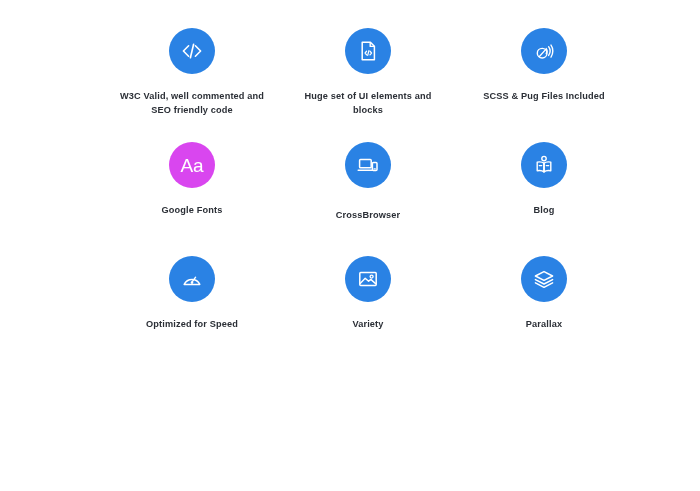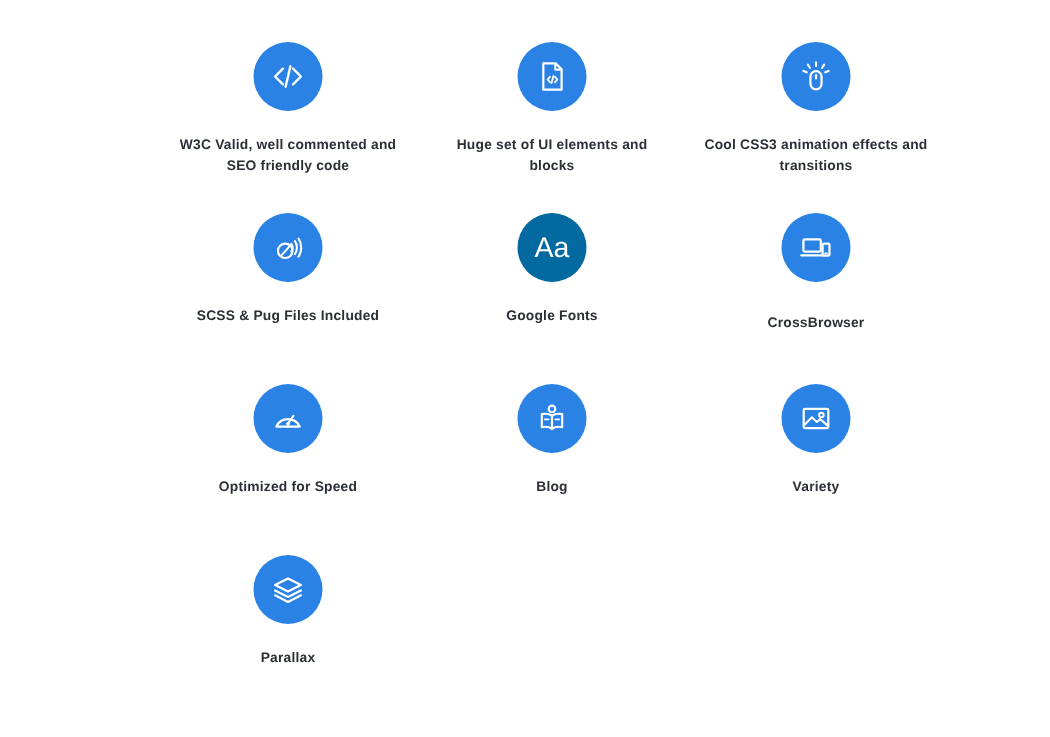--- a/index.html
+++ b/index.html
@@ -98,50 +98,36 @@
           <path d="M7.2 4.2 H15.4 L19.4 8.2 V21.8 H7.2 Z" fill="none" stroke="#ffffff" stroke-width="1.5" stroke-linejoin="round"></path>
           <path d="M15.2 4.3 V8.4 H19.3" fill="none" stroke="#ffffff" stroke-width="1.4" stroke-linejoin="round"></path>
           <path d="M11.6 13.2 L10.1 15 L11.6 16.8" fill="none" stroke="#ffffff" stroke-width="1.3" stroke-linecap="round" stroke-linejoin="round"></path>
           <path d="M15 13.2 L16.5 15 L15 16.8" fill="none" stroke="#ffffff" stroke-width="1.3" stroke-linecap="round" stroke-linejoin="round"></path>
           <path d="M13.9 12.6 L12.7 17.4" fill="none" stroke="#ffffff" stroke-width="1.2" stroke-linecap="round"></path>
         </svg>
       </div>
       <div class="feature-label" style="color: rgb(43, 47, 54);">Huge set of UI elements and blocks</div>
     </div>
 
-    <div class="feature">
-      <div class="icon-circle" style="background: rgb(42, 130, 228);">
-        <svg width="26" height="26" viewBox="0 0 26 26" aria-hidden="true">
-          <rect x="9.3" y="9.4" width="7.4" height="12.2" rx="3.7" fill="none" stroke="#ffffff" stroke-width="1.5"></rect>
-          <path d="M13 12.1 V14.3" fill="none" stroke="#ffffff" stroke-width="1.5" stroke-linecap="round"></path>
-          <path d="M13 3.6 V6.1" fill="none" stroke="#ffffff" stroke-width="1.4" stroke-linecap="round"></path>
-          <path d="M7.6 5.1 L8.9 7.2" fill="none" stroke="#ffffff" stroke-width="1.4" stroke-linecap="round"></path>
-          <path d="M18.4 5.1 L17.1 7.2" fill="none" stroke="#ffffff" stroke-width="1.4" stroke-linecap="round"></path>
-          <path d="M4.6 9.3 L6.8 10.2" fill="none" stroke="#ffffff" stroke-width="1.4" stroke-linecap="round"></path>
-          <path d="M21.4 9.3 L19.2 10.2" fill="none" stroke="#ffffff" stroke-width="1.4" stroke-linecap="round"></path>
-        </svg>
-      </div>
-      <div class="feature-label" style="color: rgb(43, 47, 54);">Cool CSS3 animation effects and transitions</div>
-    </div>
 
     <div class="feature">
       <div class="icon-circle" style="background: rgb(42, 130, 228);">
         <svg width="26" height="26" viewBox="0 0 26 26" aria-hidden="true">
           <path d="M11.2 10.4 C8.4 10.4 6.3 12.5 6.3 15.2 C6.3 17.9 8.4 20 11.2 20 C13.9 20 16 17.9 16 15.2 C16 12.5 13.9 10.4 11.2 10.4 Z" fill="none" stroke="#ffffff" stroke-width="1.4"></path>
           <path d="M8.6 18.3 L14.6 11.6" fill="none" stroke="#ffffff" stroke-width="1.3" stroke-linecap="round"></path>
           <path d="M15.2 15.6 C16.3 14.1 16.3 12.1 15.2 10.6" fill="none" stroke="#ffffff" stroke-width="1.4" stroke-linecap="round"></path>
           <path d="M17.6 17.4 C19.4 14.9 19.4 11.2 17.6 8.7" fill="none" stroke="#ffffff" stroke-width="1.4" stroke-linecap="round"></path>
           <path d="M20 19.1 C22.4 15.8 22.4 10.4 20 7.1" fill="none" stroke="#ffffff" stroke-width="1.4" stroke-linecap="round"></path>
         </svg>
       </div>
       <div class="feature-label" style="color: rgb(43, 47, 54);">SCSS &amp; Pug Files Included</div>
     </div>
 
     <div class="feature">
-      <div class="icon-circle" style="background: #0369a1;">
+      <div class="icon-circle" style="background: #d946ef;">
         <svg width="30" height="26" viewBox="0 0 30 26" aria-hidden="true">
           <text class="aa-text" x="15" y="19.5" text-anchor="middle">Aa</text>
         </svg>
       </div>
       <div class="feature-label" style="color: rgb(43, 47, 54);">Google Fonts</div>
     </div>
 
 
 
     <div class="feature">
@@ -152,40 +138,40 @@
           <rect x="17.4" y="10.4" width="4.6" height="8.0" rx="1" fill="none" stroke="#ffffff" stroke-width="1.5"></rect>
           <path d="M19 16.9 H20.4" fill="none" stroke="#ffffff" stroke-width="1.1" stroke-linecap="round"></path>
         </svg>
       </div>
       <div class="feature-label" style="color: rgb(43, 47, 54); margin-top: 20px;">CrossBrowser</div>
     </div>
 
     <div class="feature">
       <div class="icon-circle" style="background: rgb(42, 130, 228);">
         <svg width="26" height="26" viewBox="0 0 26 26" aria-hidden="true">
-          <path d="M5.2 18.4 A8.6 8.6 0 0 1 20.8 18.4 Z" fill="none" stroke="#ffffff" stroke-width="1.5" stroke-linejoin="round"></path>
-          <path d="M13 16.2 L16.6 11.2" fill="none" stroke="#ffffff" stroke-width="1.4" stroke-linecap="round"></path>
-          <circle cx="13" cy="16.6" r="1.3" fill="#ffffff"></circle>
-        </svg>
-      </div>
-      <div class="feature-label" style="color: rgb(43, 47, 54);">Optimized for Speed</div>
-    </div>
-
-    <div class="feature">
-      <div class="icon-circle" style="background: rgb(42, 130, 228);">
-        <svg width="26" height="26" viewBox="0 0 26 26" aria-hidden="true">
           <circle cx="13" cy="6.6" r="2.2" fill="none" stroke="#ffffff" stroke-width="1.4"></circle>
           <path d="M13 10.2 V19.2" fill="none" stroke="#ffffff" stroke-width="1.4"></path>
           <path d="M13 11.2 C11.4 9.9 8.8 9.6 6.2 10.1 V18.8 C8.8 18.3 11.4 18.6 13 19.9 Z" fill="none" stroke="#ffffff" stroke-width="1.4" stroke-linejoin="round"></path>
           <path d="M13 11.2 C14.6 9.9 17.2 9.6 19.8 10.1 V18.8 C17.2 18.3 14.6 18.6 13 19.9 Z" fill="none" stroke="#ffffff" stroke-width="1.4" stroke-linejoin="round"></path>
           <path d="M8.2 13.6 H10.8" fill="none" stroke="#ffffff" stroke-width="1.1" stroke-linecap="round"></path>
           <path d="M15.2 13.6 H17.8" fill="none" stroke="#ffffff" stroke-width="1.1" stroke-linecap="round"></path>
         </svg>
       </div>
       <div class="feature-label" style="color: rgb(43, 47, 54);">Blog</div>
+    </div>
+
+    <div class="feature">
+      <div class="icon-circle" style="background: rgb(42, 130, 228);">
+        <svg width="26" height="26" viewBox="0 0 26 26" aria-hidden="true">
+          <path d="M5.2 18.4 A8.6 8.6 0 0 1 20.8 18.4 Z" fill="none" stroke="#ffffff" stroke-width="1.5" stroke-linejoin="round"></path>
+          <path d="M13 16.2 L16.6 11.2" fill="none" stroke="#ffffff" stroke-width="1.4" stroke-linecap="round"></path>
+          <circle cx="13" cy="16.6" r="1.3" fill="#ffffff"></circle>
+        </svg>
+      </div>
+      <div class="feature-label" style="color: rgb(43, 47, 54);">Optimized for Speed</div>
     </div>
 
     <div class="feature">
       <div class="icon-circle" style="background: rgb(42, 130, 228);">
         <svg width="26" height="26" viewBox="0 0 26 26" aria-hidden="true">
           <rect x="4.8" y="6.6" width="16.4" height="12.8" rx="0.9" fill="none" stroke="#ffffff" stroke-width="1.5"></rect>
           <circle cx="16.6" cy="10.6" r="1.5" fill="none" stroke="#ffffff" stroke-width="1.3"></circle>
           <path d="M5.4 17.2 L10.2 12.2 L13.6 15.3 L15.8 13.4 L20.6 17.6" fill="none" stroke="#ffffff" stroke-width="1.4" stroke-linecap="round" stroke-linejoin="round"></path>
         </svg>
       </div>

